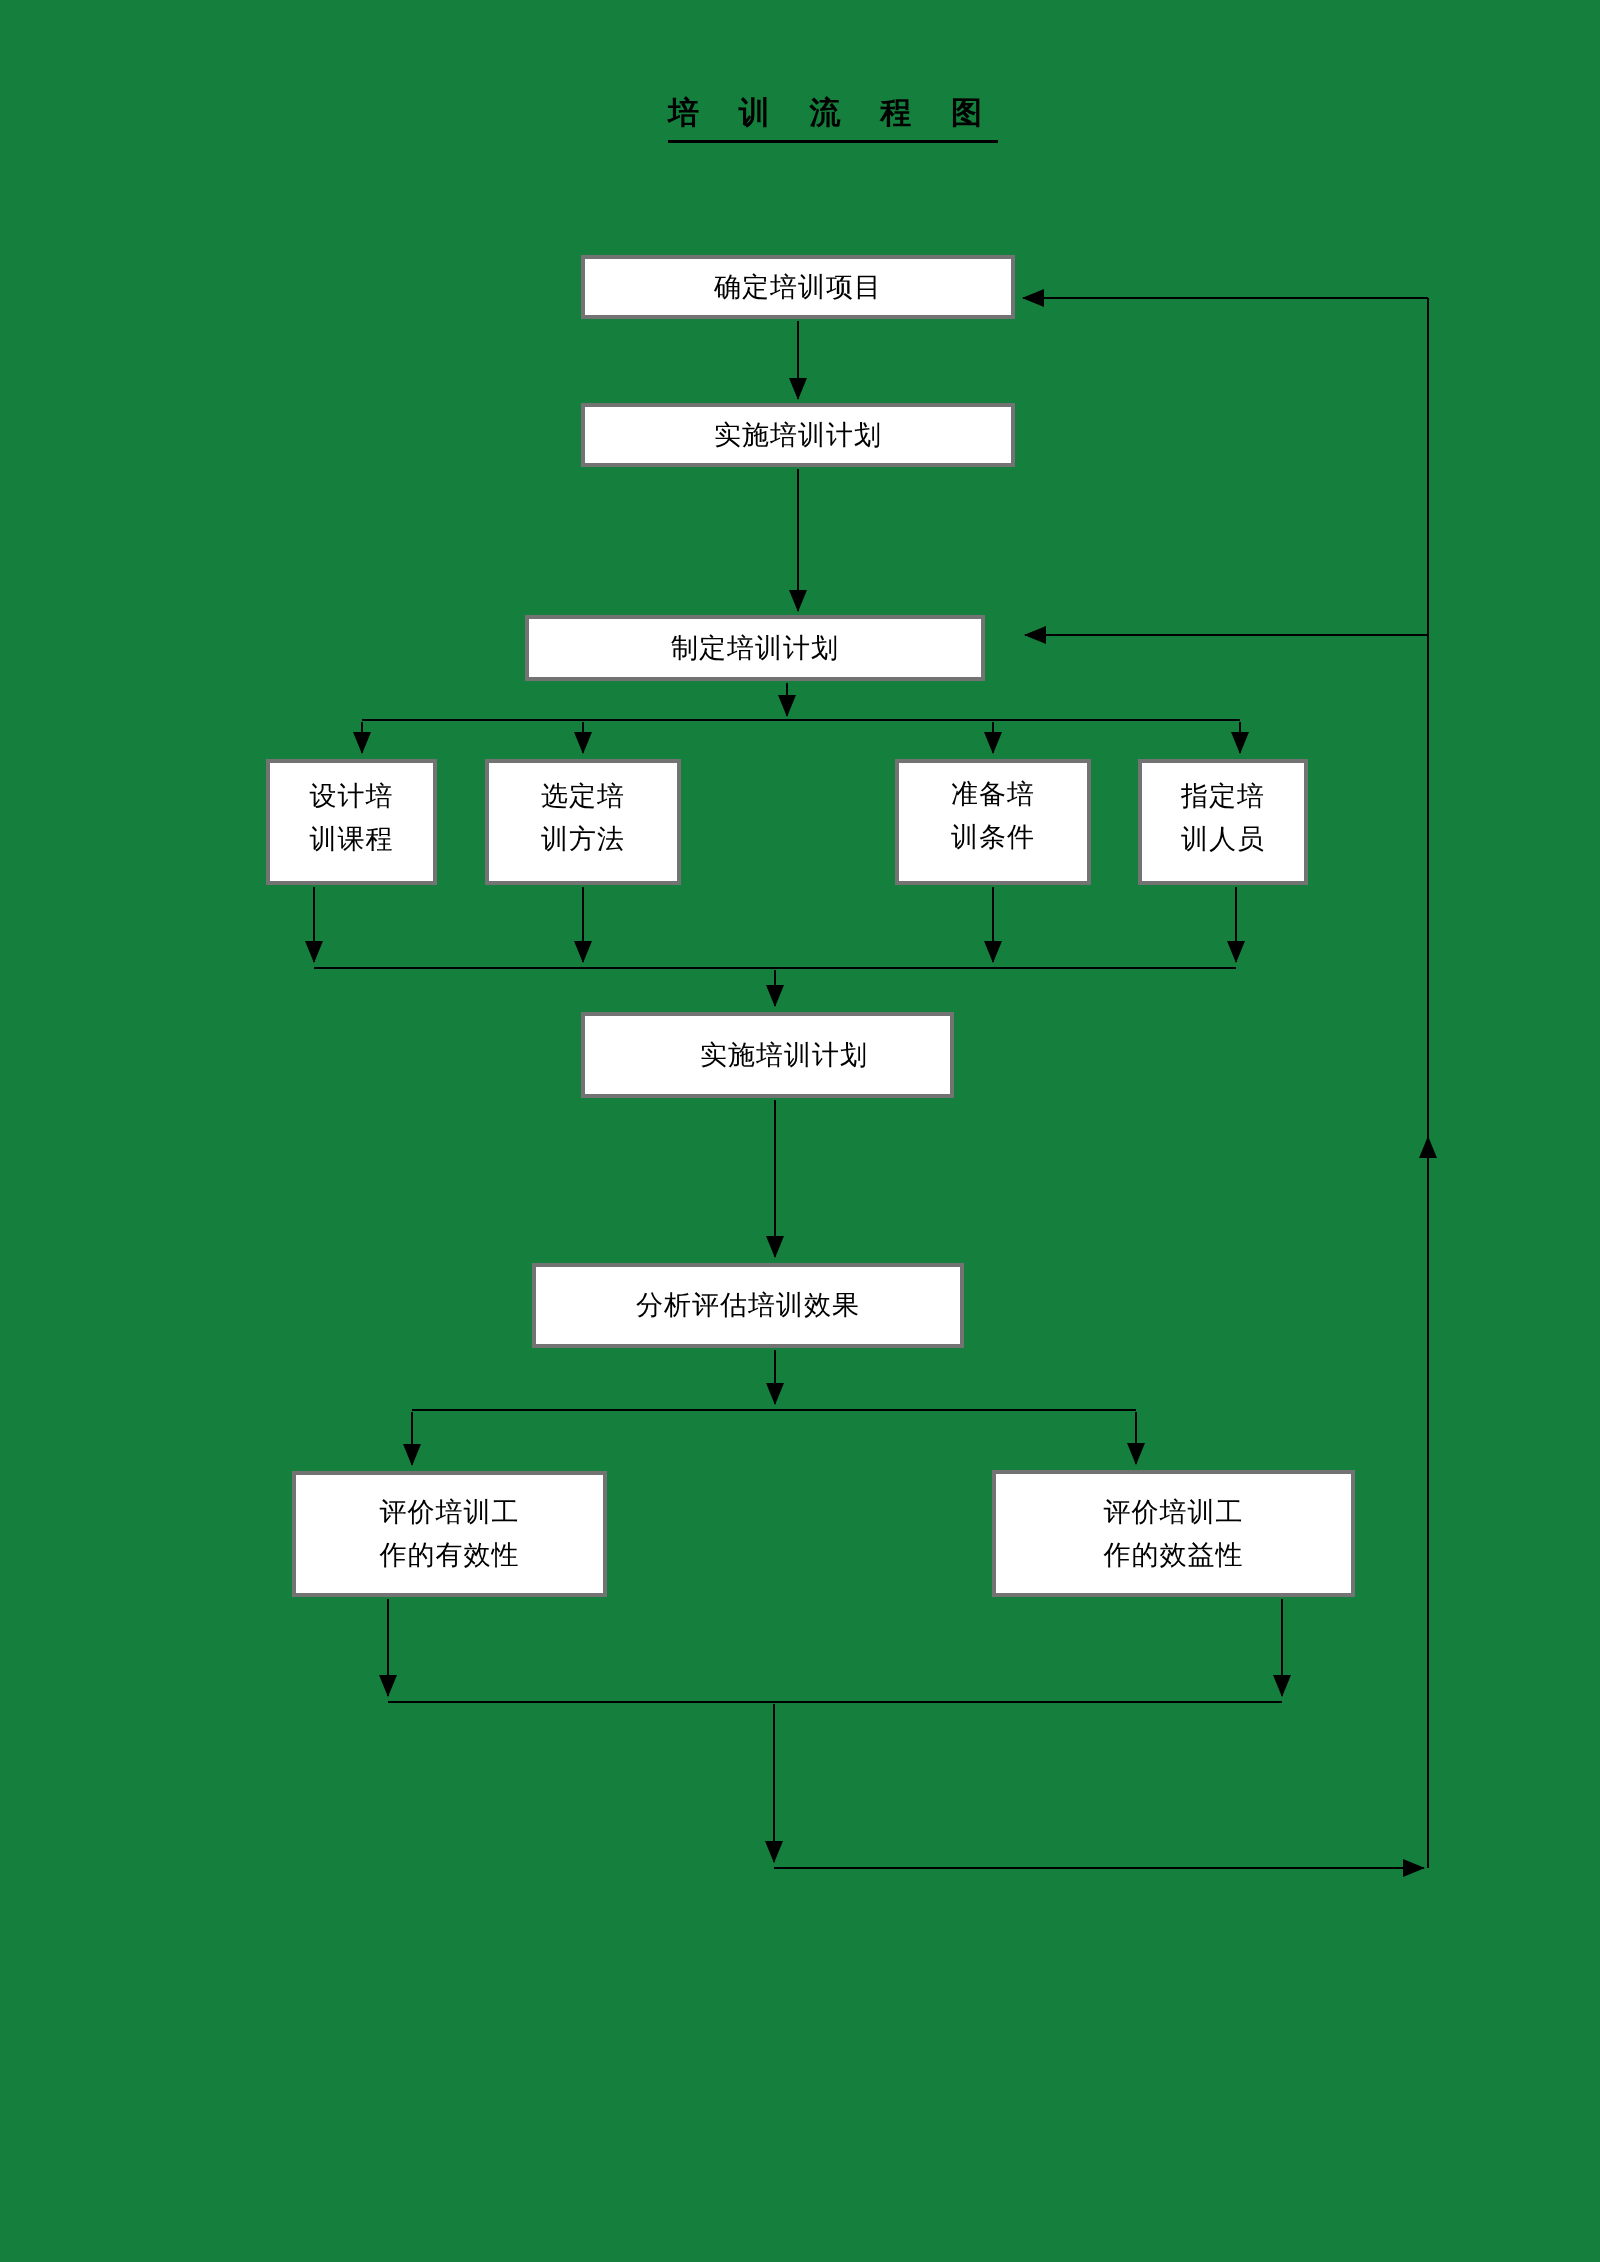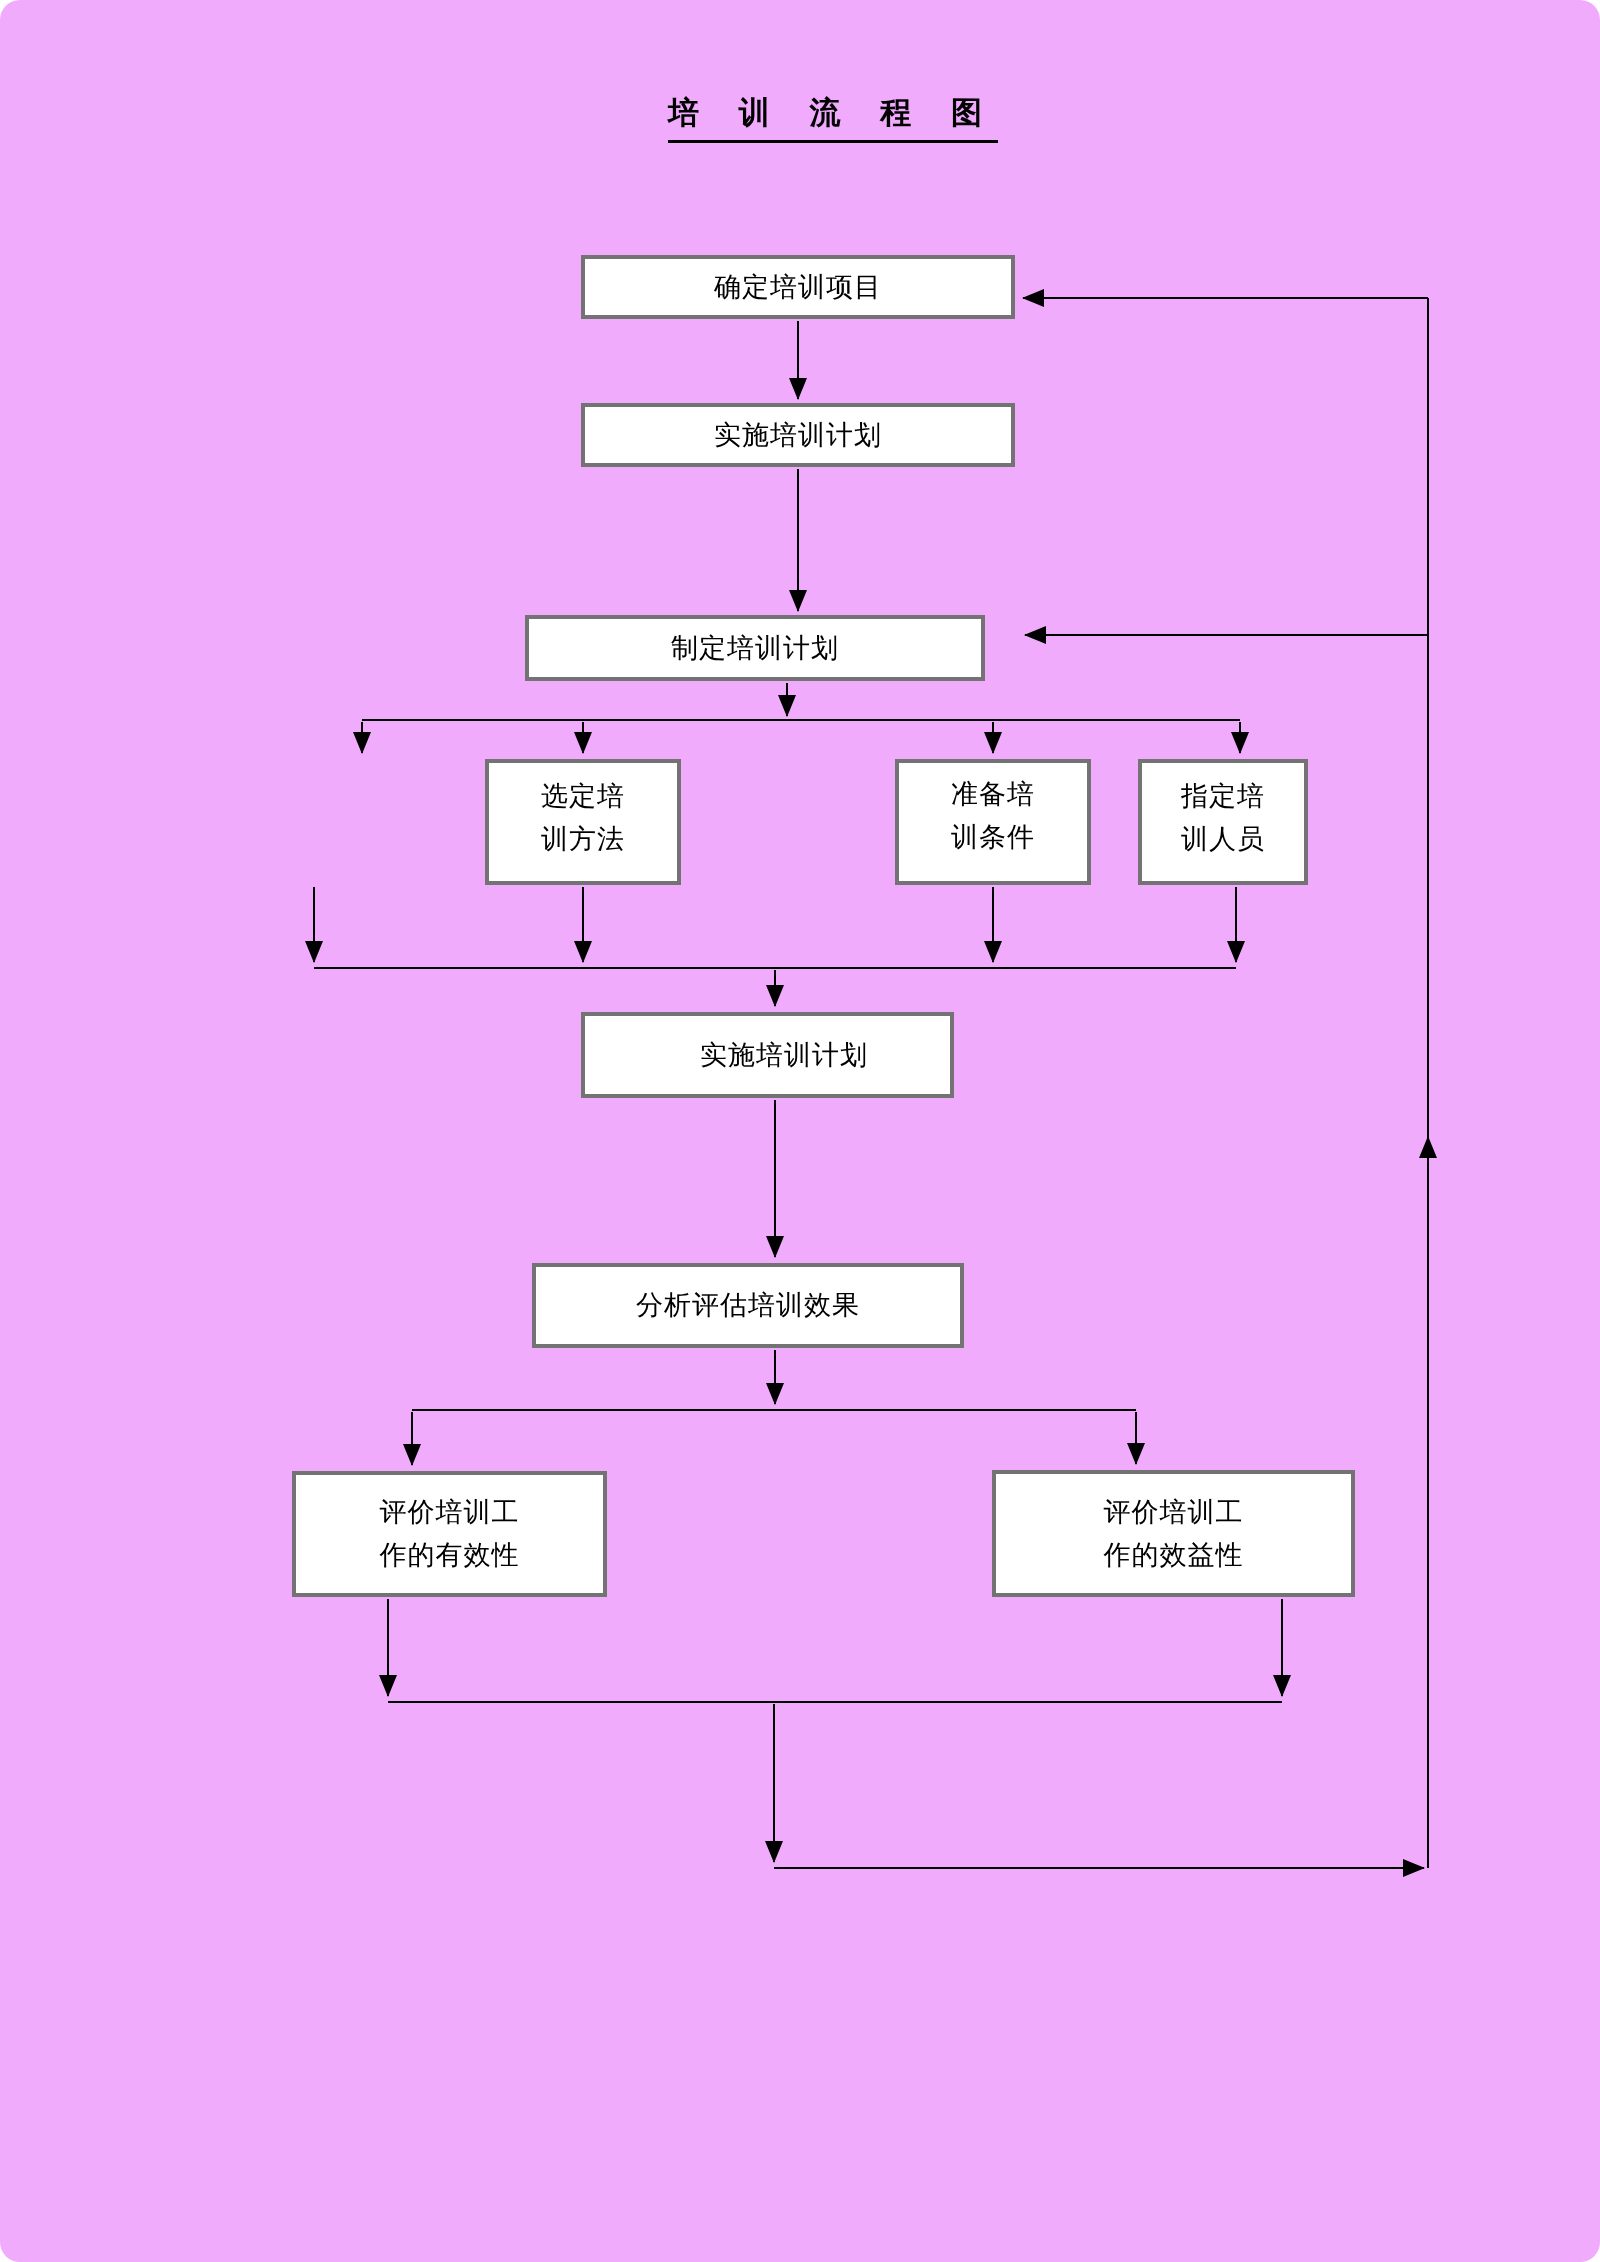--- a/index.html
+++ b/index.html
@@ -1,17 +1,17 @@
 <!DOCTYPE html>
 <html><head>
 <meta charset="utf-8">
 <style>
   html,body{margin:0;padding:0;background:#ffffff;}
-  #canvas{position:relative;width:1600px;height:2262px;background:#f0abfc;overflow:hidden;
-          font-family:"Liberation Serif","DejaVu Serif",serif;color:#000;border-radius:20px;}
+  #canvas{position:relative;width:1600px;height:2262px;background:#15803d;overflow:hidden;
+          font-family:"Liberation Serif","DejaVu Serif",serif;color:#000;}
   #flow-svg{position:absolute;left:0;top:0;width:1600px;height:2262px;}
   .title{position:absolute;left:668px;top:92px;font-size:31px;font-weight:700;
          letter-spacing:16px;border-bottom:3px solid #000;padding-bottom:6px;white-space:nowrap;}
   .node{position:absolute;box-sizing:border-box;border:4px solid #737373;background:#ffffff;
         display:flex;flex-direction:column;align-items:center;justify-content:center;
         font-size:27px;letter-spacing:1px;line-height:1.58;text-align:center;}
   .node.top-text{justify-content:flex-start;padding-top:12px;}
   .node span{display:block;}
 </style>
 </head>
@@ -73,20 +73,24 @@
   </div>
 
   <div class="node" style="left:581px;top:403px;width:434px;height:64px;">
     <span>实施培训计划</span>
   </div>
 
   <div class="node" style="left:525px;top:615px;width:460px;height:66px;">
     <span>制定培训计划</span>
   </div>
 
+  <div class="node top-text" style="left:266px;top:759px;width:171px;height:126px;">
+    <span>设计培</span>
+    <span>训课程</span>
+  </div>
 
   <div class="node top-text" style="left:485px;top:759px;width:196px;height:126px;">
     <span>选定培</span>
     <span>训方法</span>
   </div>
 
   <div class="node top-text" style="left:895px;top:759px;width:196px;height:126px;font-family:Liberation Mono, monospace;">
     <span>准备培</span>
     <span>训条件</span>
   </div>

